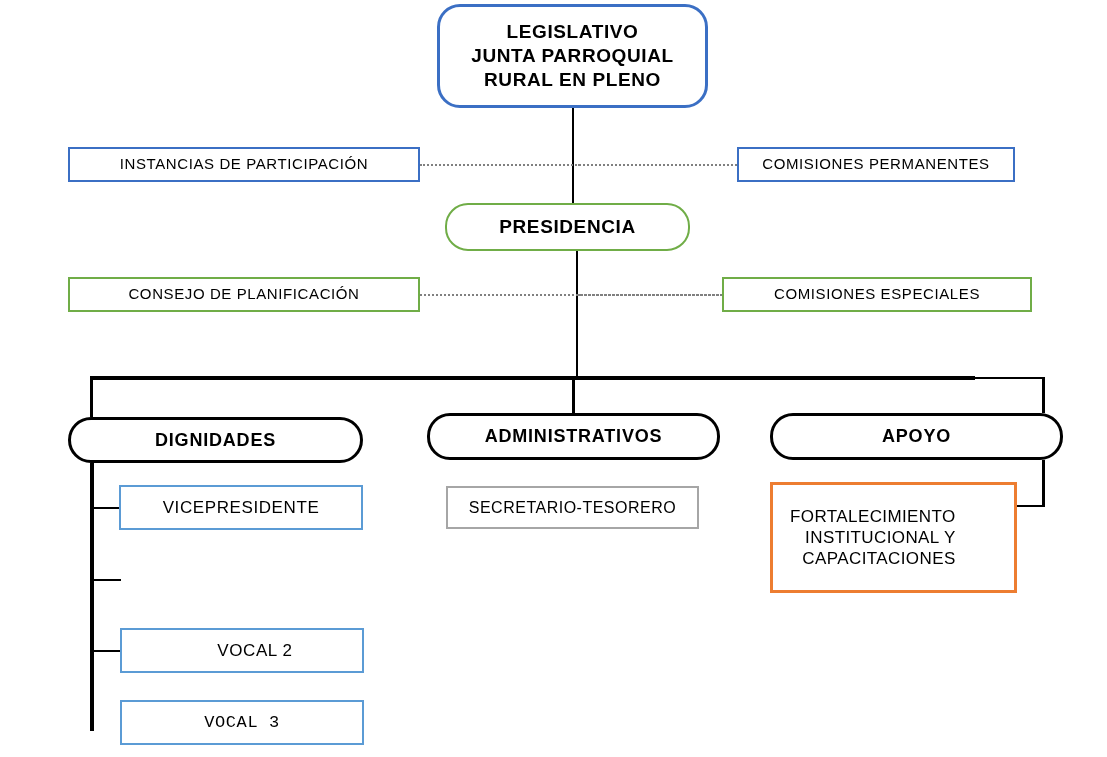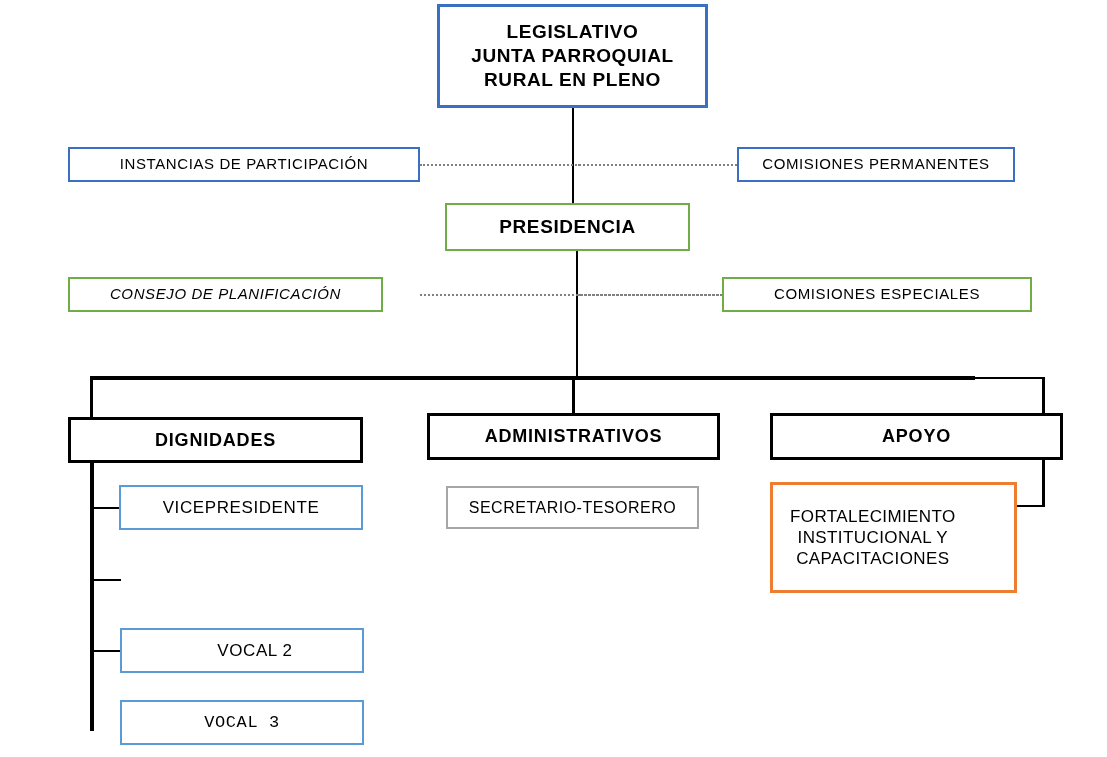--- a/index.html
+++ b/index.html
@@ -24,24 +24,24 @@
     background: #ffffff;
     display: flex;
     align-items: center;
     justify-content: center;
     text-align: center;
     color: #000000;
     line-height: 1.25;
     letter-spacing: 0.2px;
     z-index: 5;
   }
-  .box.bold { font-weight: bold; }
+  .box.bold { font-weight: bold; border-radius: 23px; }
   .box.left {
     justify-content: flex-start;
-    text-align: center;
+    text-align: right;
   }
 
   
   #box-legislativo {
     left: 437px; top: 4px; width: 271px; height: 104px;
     border: 3px solid #3b6fc4;
     font-size: 19px;
     letter-spacing: 0.6px;
   }
   #box-instancias {
@@ -56,25 +56,24 @@
     font-size: 15px;
     letter-spacing: 0.6px;
   }
   #box-presidencia {
     left: 445px; top: 203px; width: 245px; height: 48px;
     border: 2px solid #70ad47;
     font-size: 19px;
     letter-spacing: 0.6px;
   }
   #box-consejo {
-    left: 68px; top: 277px; width: 315px; height: 35px;
+    left: 68px; top: 277px; width: 352px; height: 35px;
     border: 2px solid #70ad47;
     font-size: 15px;
     letter-spacing: 0.6px;
-    font-style: italic;
   }
   #box-comisiones-especiales {
     left: 722px; top: 277px; width: 310px; height: 35px;
     border: 2px solid #70ad47;
     font-size: 15px;
     letter-spacing: 0.6px;
   }
   #box-dignidades {
     left: 68px; top: 417px; width: 295px; height: 46px;
     border: 3px solid #000000;

